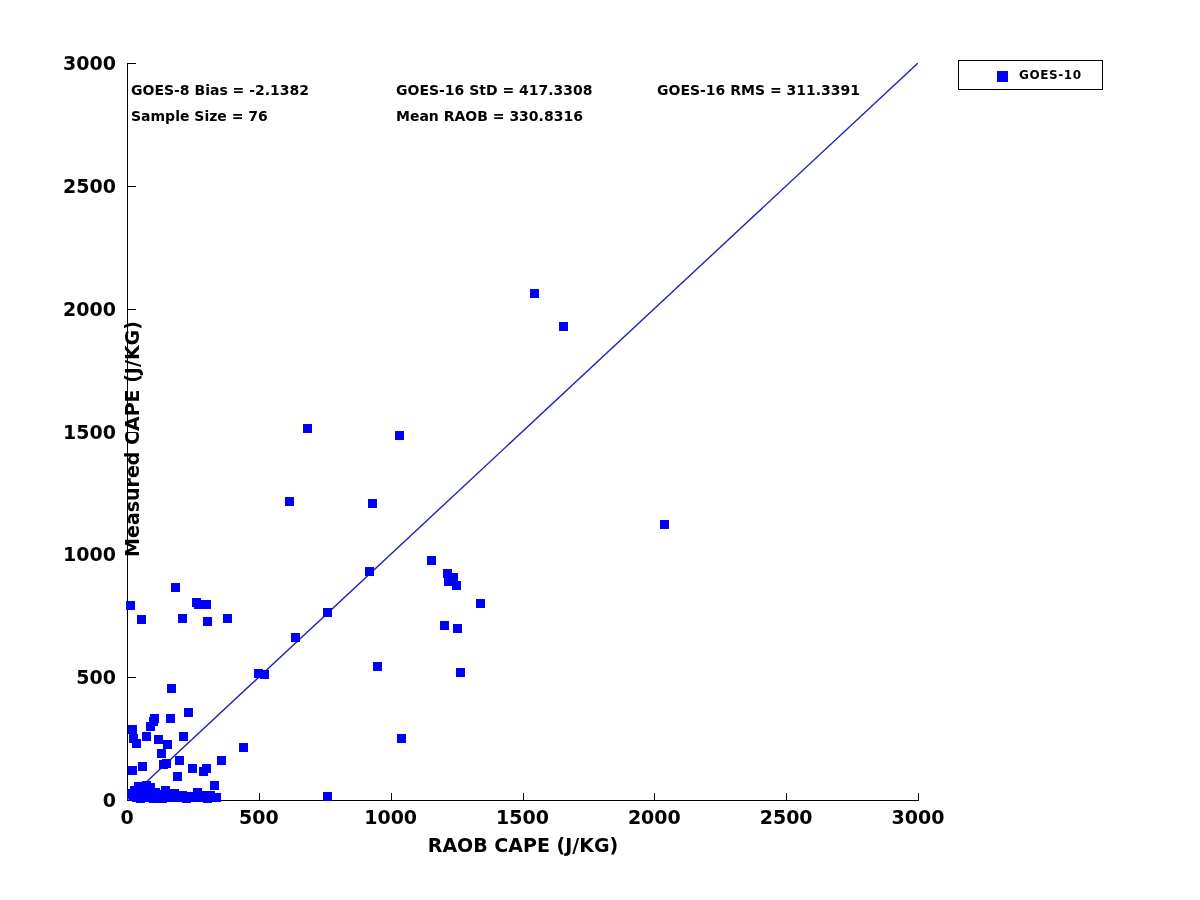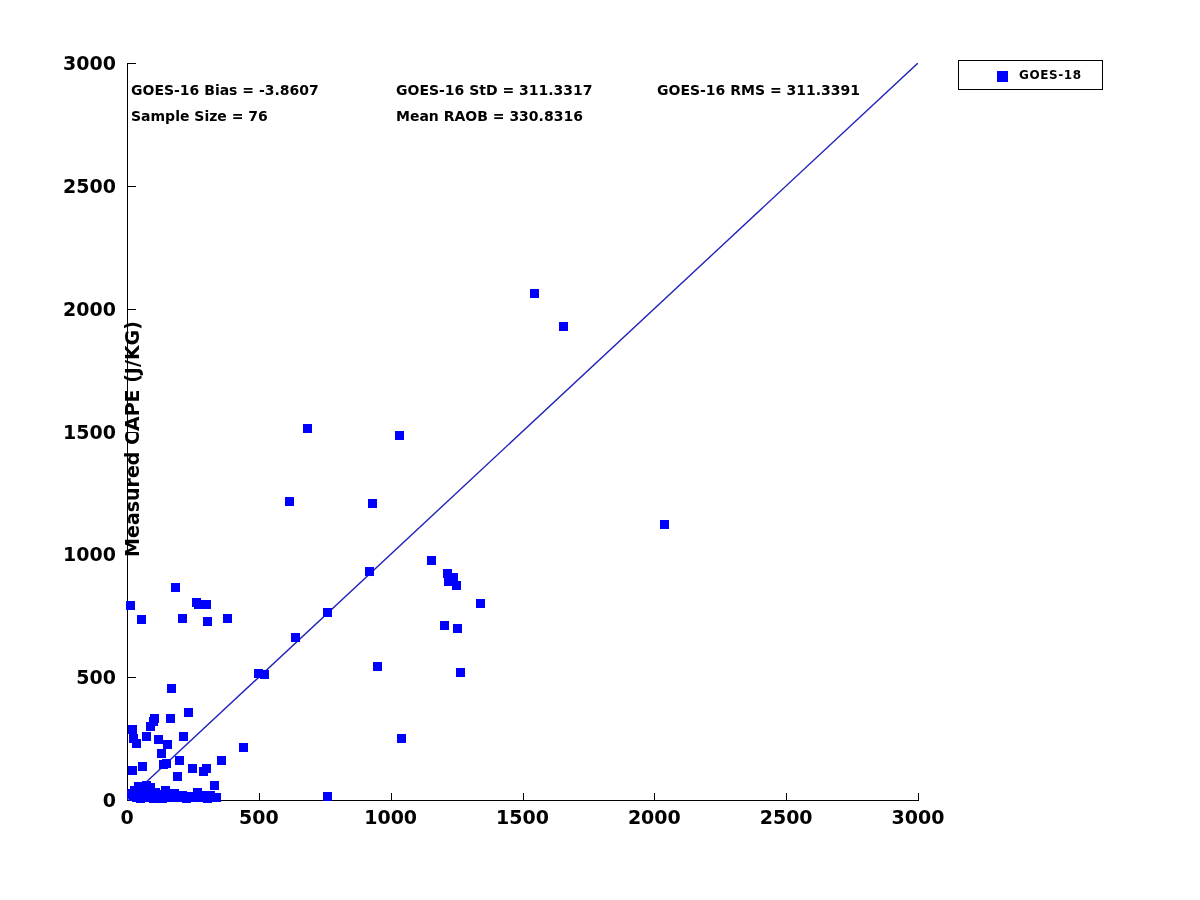--- a/index.html
+++ b/index.html
@@ -195,20 +195,21 @@
       <div class="tick-y" style="top: 432px;"></div>
       <div class="ticklabel-y" style="top: 420.5px;">1500</div>
       <div class="tick-y" style="top: 309px;"></div>
       <div class="ticklabel-y" style="top: 297.667px;">2000</div>
       <div class="tick-y" style="top: 186px;"></div>
       <div class="ticklabel-y" style="top: 174.833px;">2500</div>
       <div class="tick-y" style="top: 63px;"></div>
       <div class="ticklabel-y" style="top: 52px;">3000</div>
     </div>
 
+  <div id="xlabel">RAOB CAPE (J/KG)</div>
   <div id="ylabel">Measured CAPE (J/KG)</div>
 
   <svg id="refline" viewBox="0 0 791 738" preserveAspectRatio="none">
     <line id="refline-seg" x1="0" y1="737" x2="791" y2="0" stroke="#2222bb" stroke-width="1.4" shape-rendering="geometricPrecision"></line>
   </svg>
 
   <div id="plot-area">
       <div class="marker" style="background: rgb(0, 0, 255); left: -0.545px; top: 538.423px;"></div>
       <div class="marker" style="background: rgb(0, 0, 255); left: 10.0017px; top: 551.935px;"></div>
       <div class="marker" style="background: rgb(0, 0, 255); left: 44.2783px; top: 519.998px;"></div>
@@ -301,25 +302,25 @@
       <div class="marker" style="background: rgb(0, 0, 255); left: 69.3267px; top: 729.552px;"></div>
       <div class="marker" style="background: rgb(0, 0, 255); left: 73.2817px; top: 728.078px;"></div>
       <div class="marker" style="background: rgb(0, 0, 255); left: 75.9183px; top: 730.535px;"></div>
       <div class="marker" style="background: rgb(0, 0, 255); left: 79.346px; top: 727.587px;"></div>
       <div class="marker" style="background: rgb(0, 0, 255); left: 82.51px; top: 717.76px;"></div>
       <div class="marker" style="background: rgb(0, 0, 255); left: 85.1467px; top: 729.552px;"></div>
       <div class="marker" style="background: rgb(0, 0, 255); left: 195.887px; top: 728.815px;"></div>
     </div>
 
   <div id="stats-layer">
-      <div class="stat-text" style="left: 131px; top: 82px;">GOES-16 Bias = -3.8607</div>
-      <div class="stat-text" style="left: 396px; top: 82px;">GOES-16 StD = 311.3317</div>
+      <div class="stat-text" style="left: 131px; top: 82px;">GOES-8 Bias = -2.1382</div>
+      <div class="stat-text" style="left: 396px; top: 82px;">GOES-16 StD = 417.3308</div>
       <div class="stat-text" style="left: 657px; top: 82px;">GOES-16 RMS = 311.3391</div>
       <div class="stat-text" style="left: 131px; top: 108px;">Sample Size = 76</div>
       <div class="stat-text" style="left: 396px; top: 108px;">Mean RAOB = 330.8316</div>
     </div>
 
   <div id="legend-box">
     <div id="legend-swatch"></div>
-    <div id="legend-label">GOES-18</div>
+    <div id="legend-label">GOES-10</div>
   </div>
 
 </div>
 
 </body></html>

